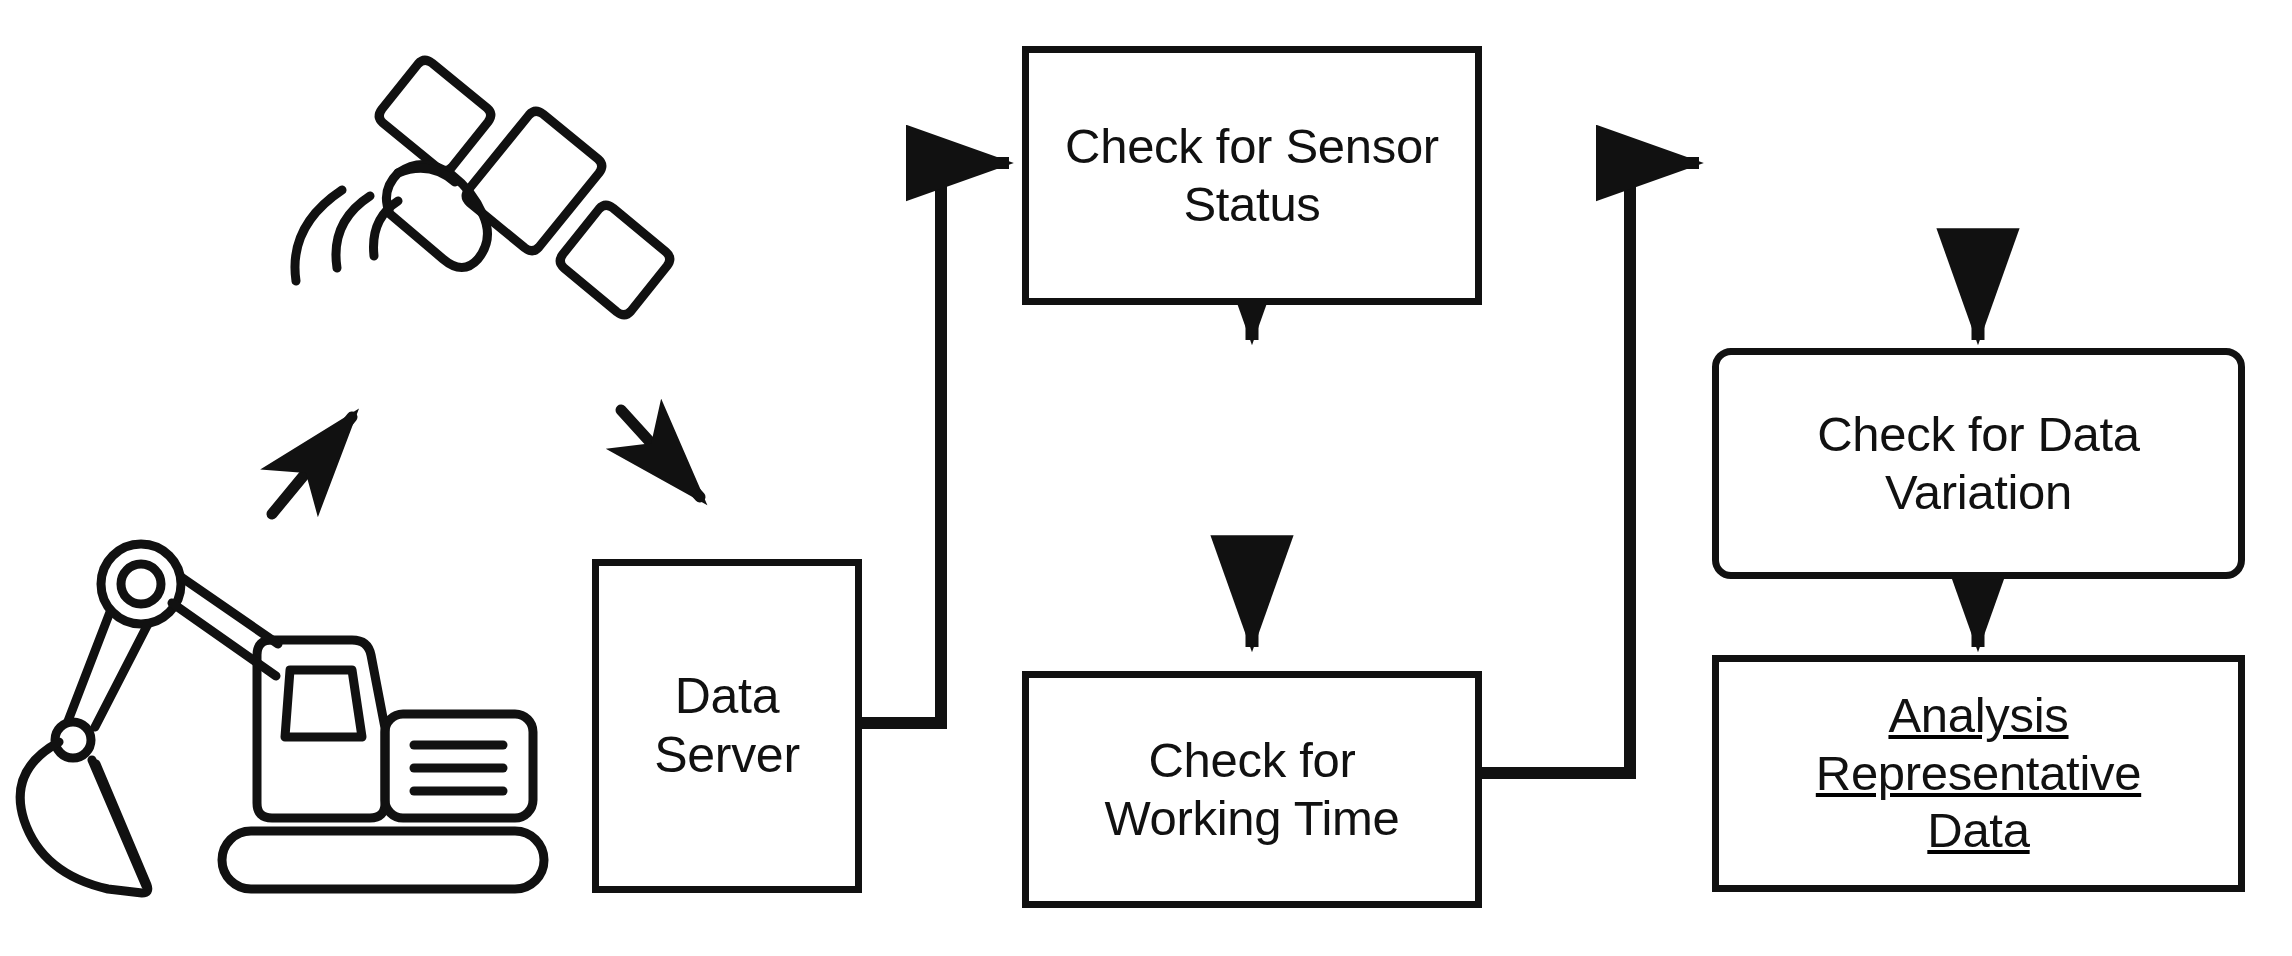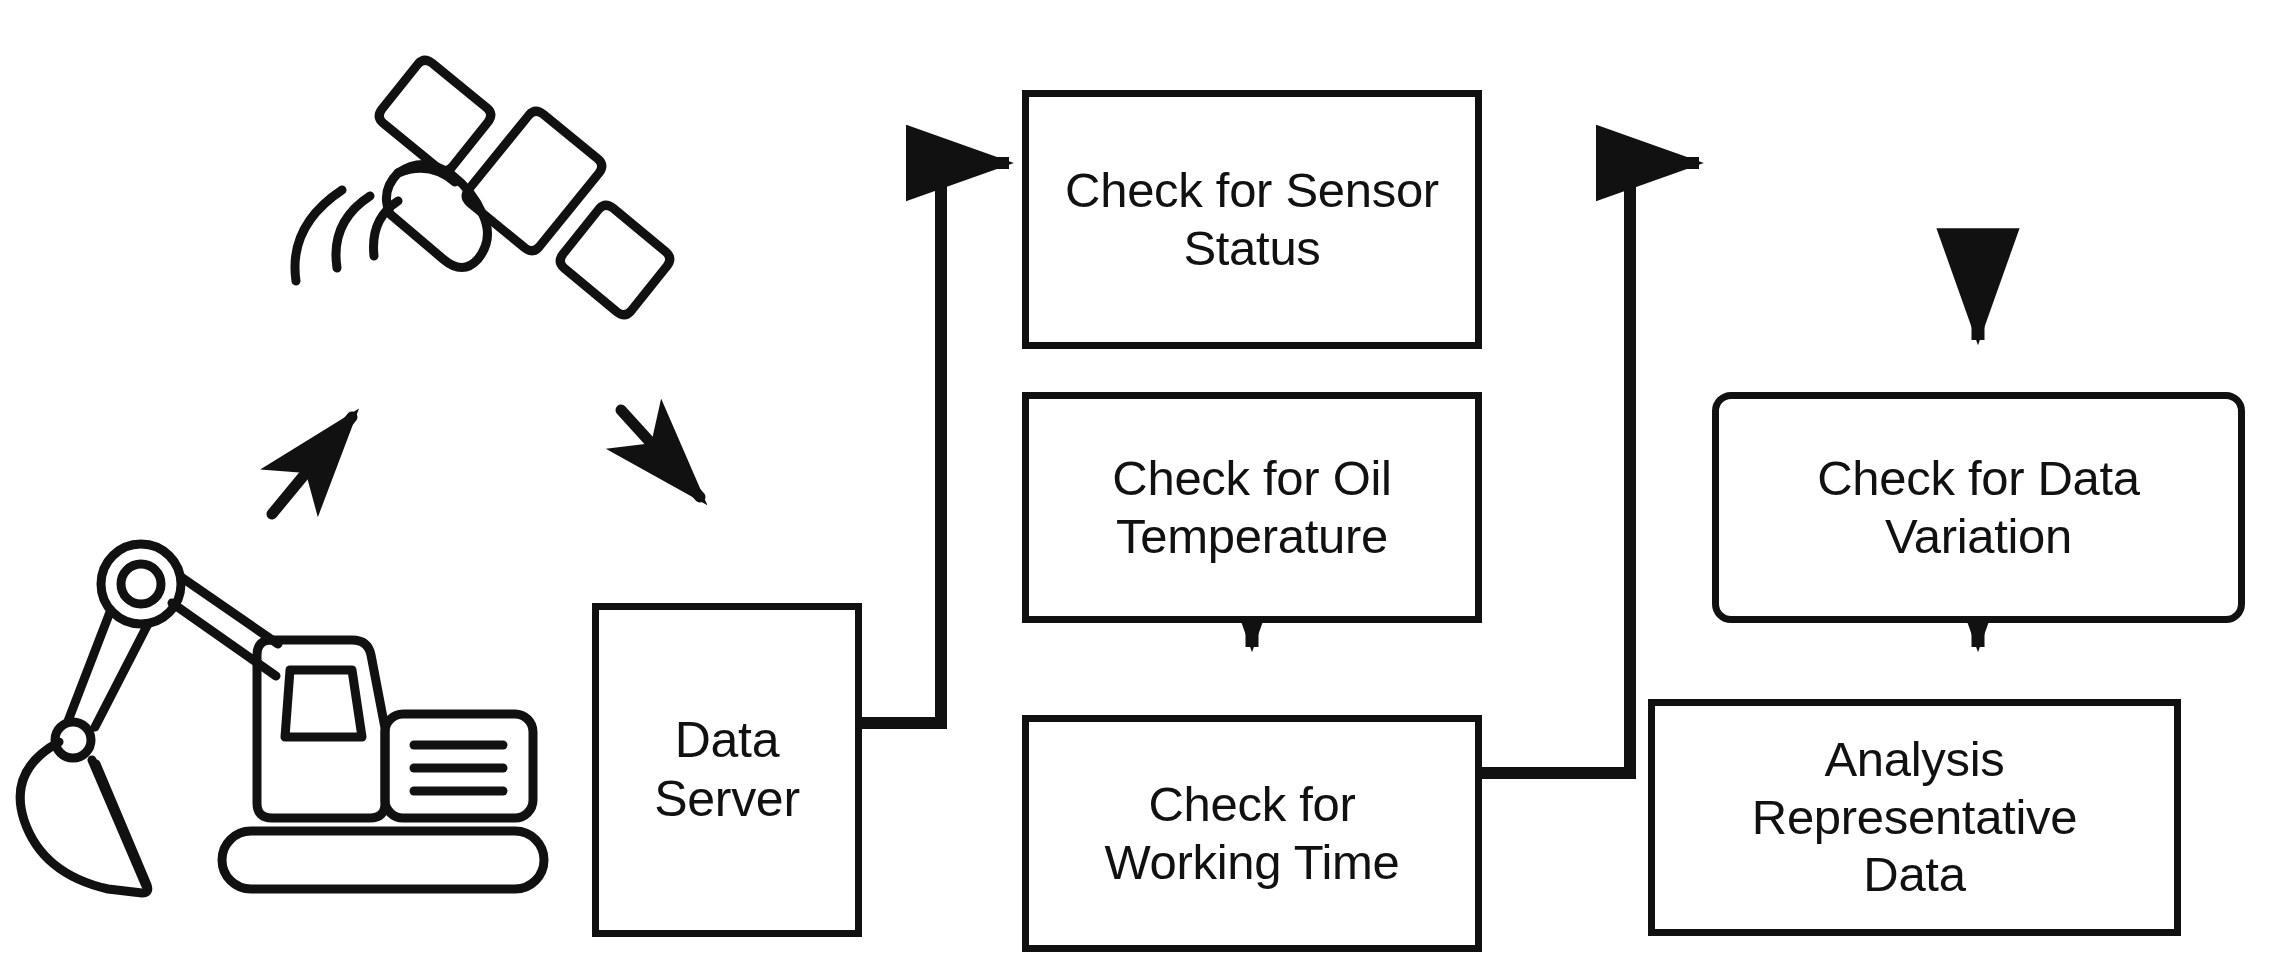--- a/index.html
+++ b/index.html
@@ -29,38 +29,37 @@
   }
   .flow-box {
     position: absolute;
     box-sizing: border-box;
     background: #ffffff;
     border: 7px solid #111111;
     display: flex;
     align-items: center;
     justify-content: center;
     z-index: 3;
-    margin-top: 44px;
   }
   .flow-box-label {
     font-family: "Liberation Sans", sans-serif;
     font-size: 49px;
     line-height: 1.18;
     color: #111111;
     text-align: center;
     letter-spacing: -0.3px;
     padding: 0 14px;
     white-space: pre-line;
   }
   #box-sensor-status   { left: 1022px; top: 46px;  width: 460px; height: 259px; }
   #box-oil-temp        { left: 1022px; top: 348px; width: 460px; height: 231px; }
   #box-working-time    { left: 1022px; top: 671px; width: 460px; height: 237px; }
   #box-error-rate      { left: 1712px; top: 46px;  width: 533px; height: 259px; }
   #box-data-variation  { left: 1712px; top: 348px; width: 533px; height: 231px; border-radius: 19px; }
-  #box-analysis        { left: 1648px; top: 655px; width: 533px; height: 237px; }
+  #box-analysis        { left: 1712px; top: 655px; width: 533px; height: 237px; text-decoration: underline; }
   #box-data-server     { left: 592px;  top: 559px; width: 270px; height: 334px; }
   #box-data-server .flow-box-label { font-size: 50px; }
 </style>
 </head>
 <body>
 
 <div id="diagram-root">
 
   <svg class="layer-svg" viewBox="0 0 2292 956" aria-hidden="true">
     <defs>
@@ -143,24 +142,20 @@
   <div class="flow-box" id="box-data-server">
     <span class="flow-box-label">Data
 Server</span>
   </div>
 
   <div class="flow-box" id="box-sensor-status">
     <span class="flow-box-label">Check for Sensor
 Status</span>
   </div>
 
-  <div class="flow-box" id="box-oil-temp">
-    <span class="flow-box-label">Check for Oil
-Temperature</span>
-  </div>
 
   <div class="flow-box" id="box-working-time">
     <span class="flow-box-label">Check for
 Working Time</span>
   </div>
 
 
   <div class="flow-box" id="box-data-variation">
     <span class="flow-box-label">Check for Data
 Variation</span>

